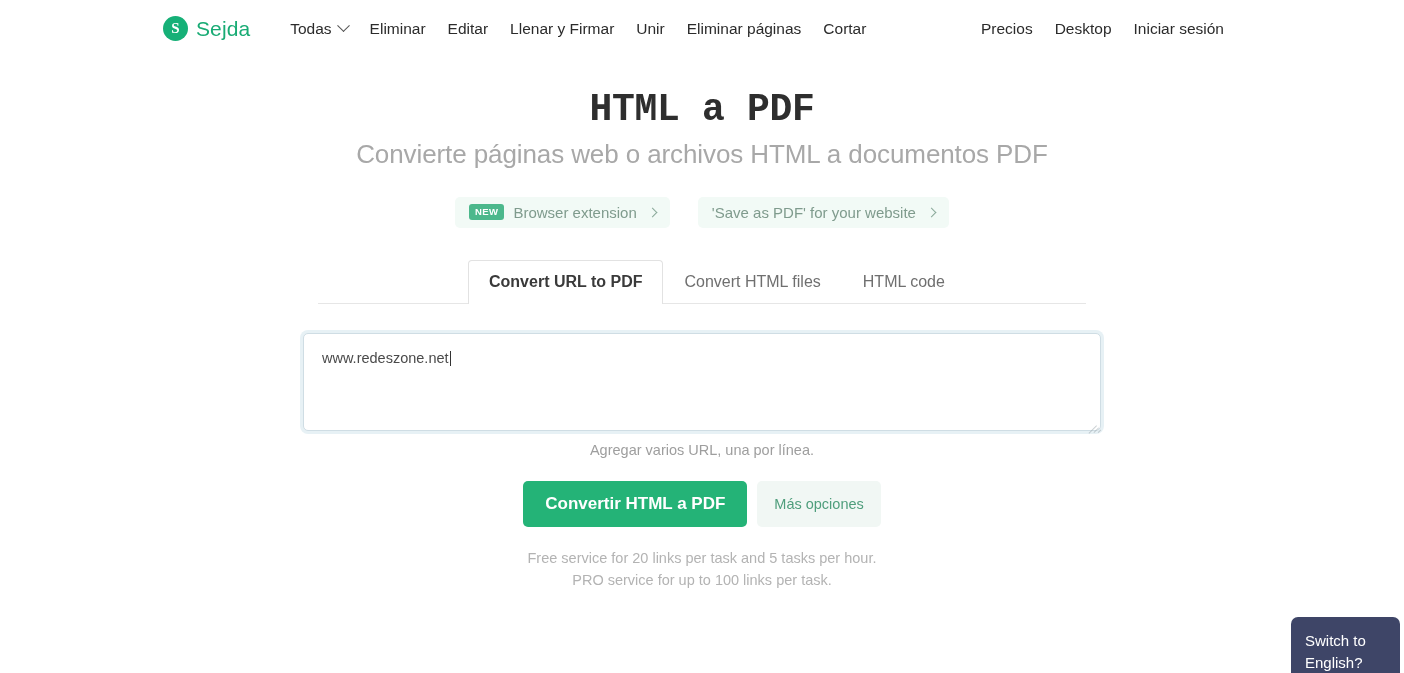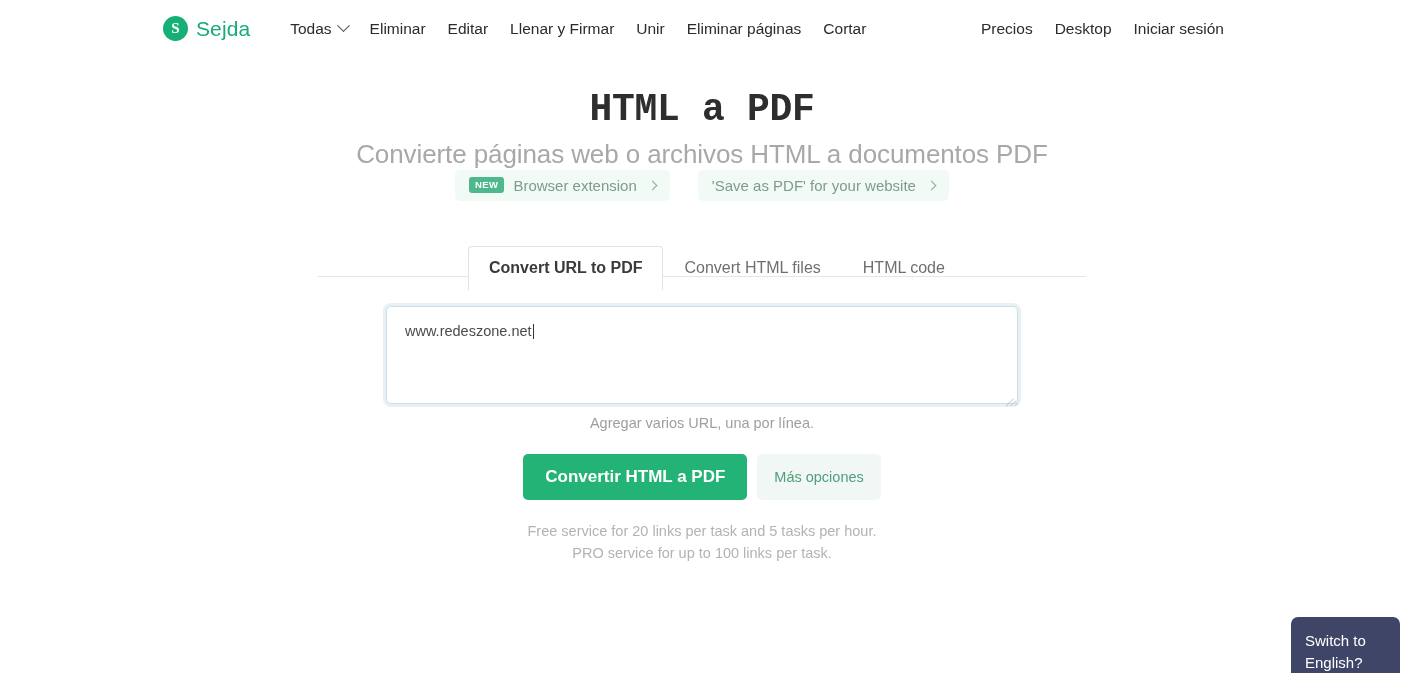--- a/index.html
+++ b/index.html
@@ -110,20 +110,21 @@
     font-weight: normal;
     margin-top: 7px;
     letter-spacing: -0.1px;
   }
 
   
   .promos {
     display: flex;
     justify-content: center;
     gap: 28px;
+    margin-top: 27px;
     align-items: flex-end;
   }
 
   .promo {
     display: flex;
     align-items: center;
     gap: 9px;
     background: #f2faf6;
     border-radius: 5px;
     padding: 7px 14px;
@@ -171,21 +172,21 @@
 
   .tab {
     font-size: 16px;
     color: #6f6f6f;
     padding: 12px 20px 13px;
     cursor: pointer;
     white-space: nowrap;
     border: 1px solid transparent;
     border-bottom: none;
     position: relative;
-    top: 14px;
+    top: 1px;
   }
 
   .tab.active {
     color: #3a3a3a;
     font-weight: bold;
     background: #ffffff;
     border-color: #e2e2e2;
     border-radius: 4px 4px 0 0;
   }
 
@@ -200,21 +201,21 @@
     color: #3b3b3b;
   }
 
   .ta-wrap {
     margin-top: 13px;
     display: flex;
     justify-content: center;
   }
 
   .textarea {
-    width: 632px;
+    width: 798px;
     height: 98px;
     border: 1px solid #cfdde4;
     border-radius: 5px;
     background: #ffffff;
     box-shadow: 0 0 0 3px rgba(170,205,220,0.28);
     text-align: left;
     padding: 16px 18px;
     font-size: 14.5px;
     color: #4a4a4a;
     position: relative;

